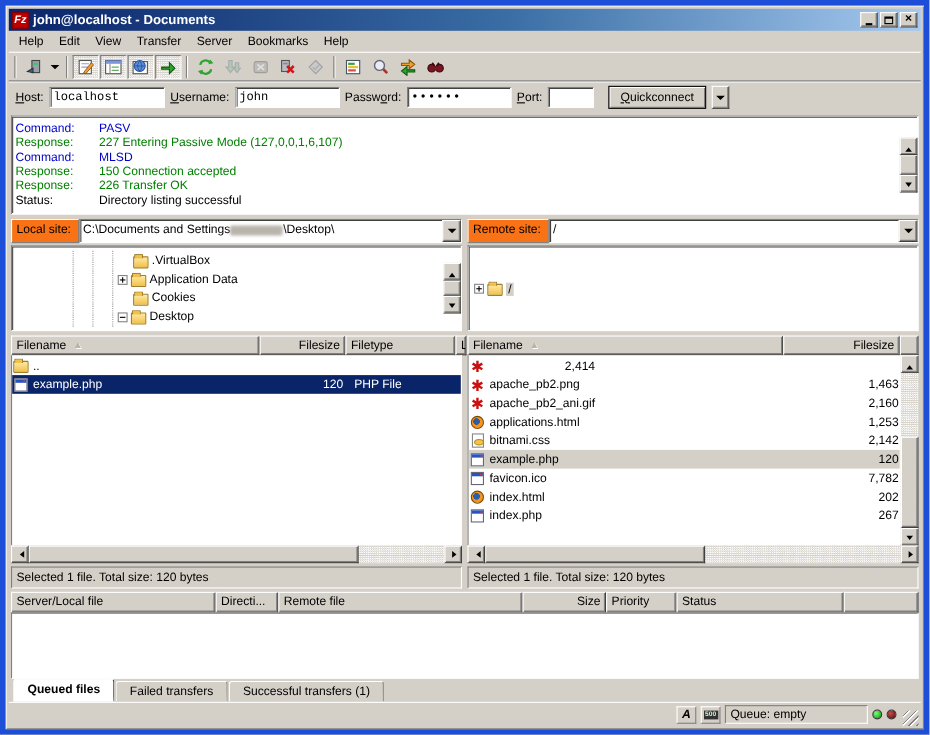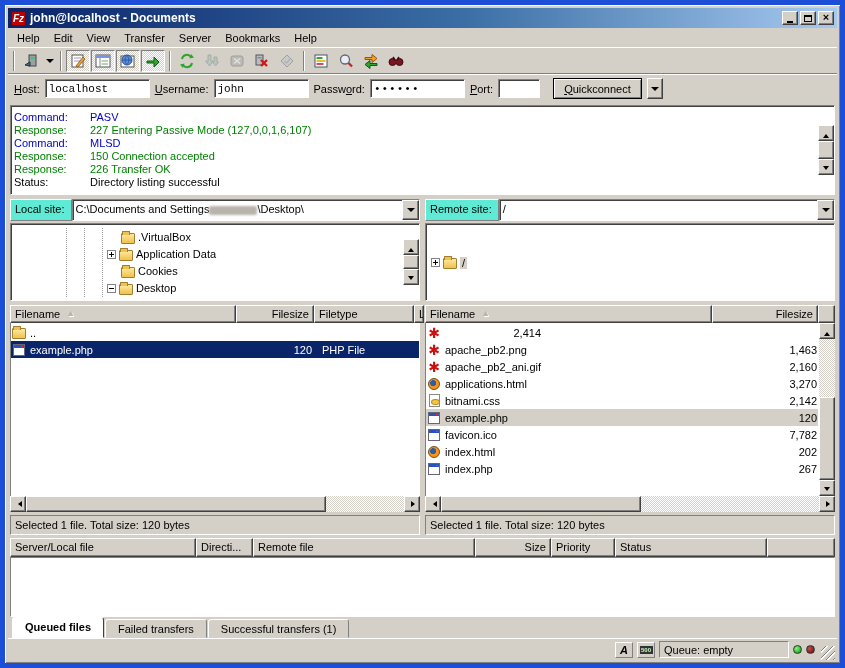--- a/index.html
+++ b/index.html
@@ -55,21 +55,21 @@
   .sbtn.up::after { top:5px; border-bottom:4px solid #000; }
   .sbtn.down::after { top:6px; border-top:4px solid #000; }
   .sbtn.left::after { left:4px; top:4px; border-right:4px solid #000; }
   .sbtn.right::after { left:6px; top:4px; border-left:4px solid #000; }
   .sthumb { background:#d4d0c8; border:1px solid; border-color:#fff #404040 #404040 #fff; box-shadow:inset -1px -1px 0 #808080; }
 
   
   .panes { flex:1 1 auto; display:flex; gap:5px; padding:2px; min-height:0; }
   .pane { flex:1 1 0; display:flex; flex-direction:column; min-width:0; }
   .site-row { height:22px; display:flex; align-items:stretch; flex:0 0 auto; margin-bottom:2px; }
-  .site-label { padding:3px 6px 0 4px; background:#5eead4; border:1px solid; border-color:#fff #808080 #808080 #fff; white-space:nowrap; }
+  .site-label { padding:3px 6px 0 4px; background:#f97316; border:1px solid; border-color:#fff #808080 #808080 #fff; white-space:nowrap; }
   .combo { flex:1; display:flex; border:1px solid; border-color:#808080 #fff #fff #808080; box-shadow:inset 1px 1px 0 #404040; background:#fff; min-width:0; }
   .combo-text { flex:1; padding:3px 3px 0 3px; white-space:nowrap; overflow:hidden; }
   .combo-btn { width:17px; background:#d4d0c8; border:1px solid; border-color:#fff #404040 #404040 #fff; box-shadow:inset -1px -1px 0 #808080; position:relative; flex:0 0 auto; }
   .combo-btn::after { content:""; position:absolute; left:4px; top:7px; border:4px solid transparent; border-top:4px solid #000; }
   .redact { display:inline-block; width:48px; height:9px; background:#b8b4ac; filter:blur(1.3px); vertical-align:middle; border-radius:2px; }
 
   .tree { height:78px; flex:0 0 auto; display:flex; background:#fff; position:relative; overflow:hidden; }
   .tree-body { flex:1; padding-top:1px; position:relative; }
   .guide { position:absolute; top:0; bottom:0; border-left:1px dotted #9a9a9a; }
   .tree-row { height:17px; display:flex; align-items:center; gap:3px; white-space:nowrap; position:relative; }
@@ -444,21 +444,21 @@
           <div class="frow">
               <span class="ficon icon-splat">✱</span>
               <span class="fname">apache_pb2_ani.gif</span>
               <span class="fsize" style="width:96px">2,160</span>
             </div>
           <div class="frow">
               <span class="ficon">
                 <span class="icon-firefox"></span>
               </span>
               <span class="fname">applications.html</span>
-              <span class="fsize" style="width:96px">3,270</span>
+              <span class="fsize" style="width:96px">1,253</span>
             </div>
           <div class="frow">
               <span class="ficon">
                 <span class="icon-cssdoc"></span>
               </span>
               <span class="fname">bitnami.css</span>
               <span class="fsize" style="width:96px">2,142</span>
             </div>
           <div class="frow sel-inactive">
               <span class="ficon">

